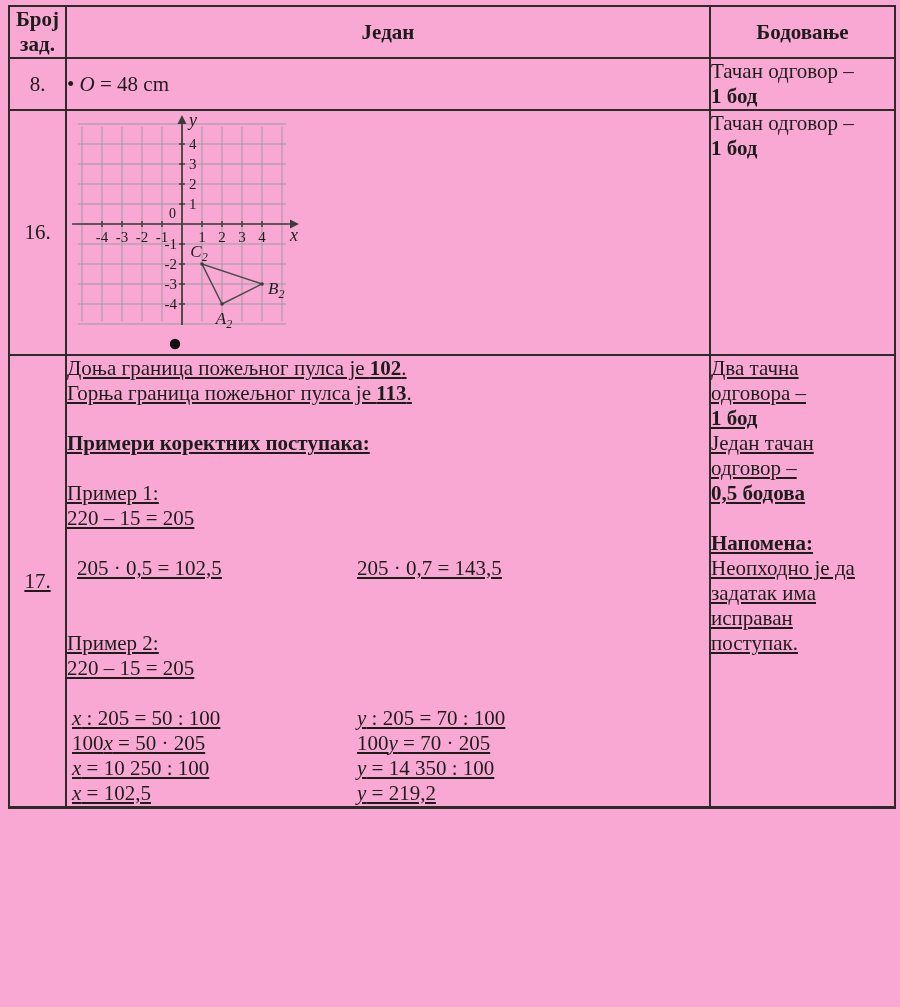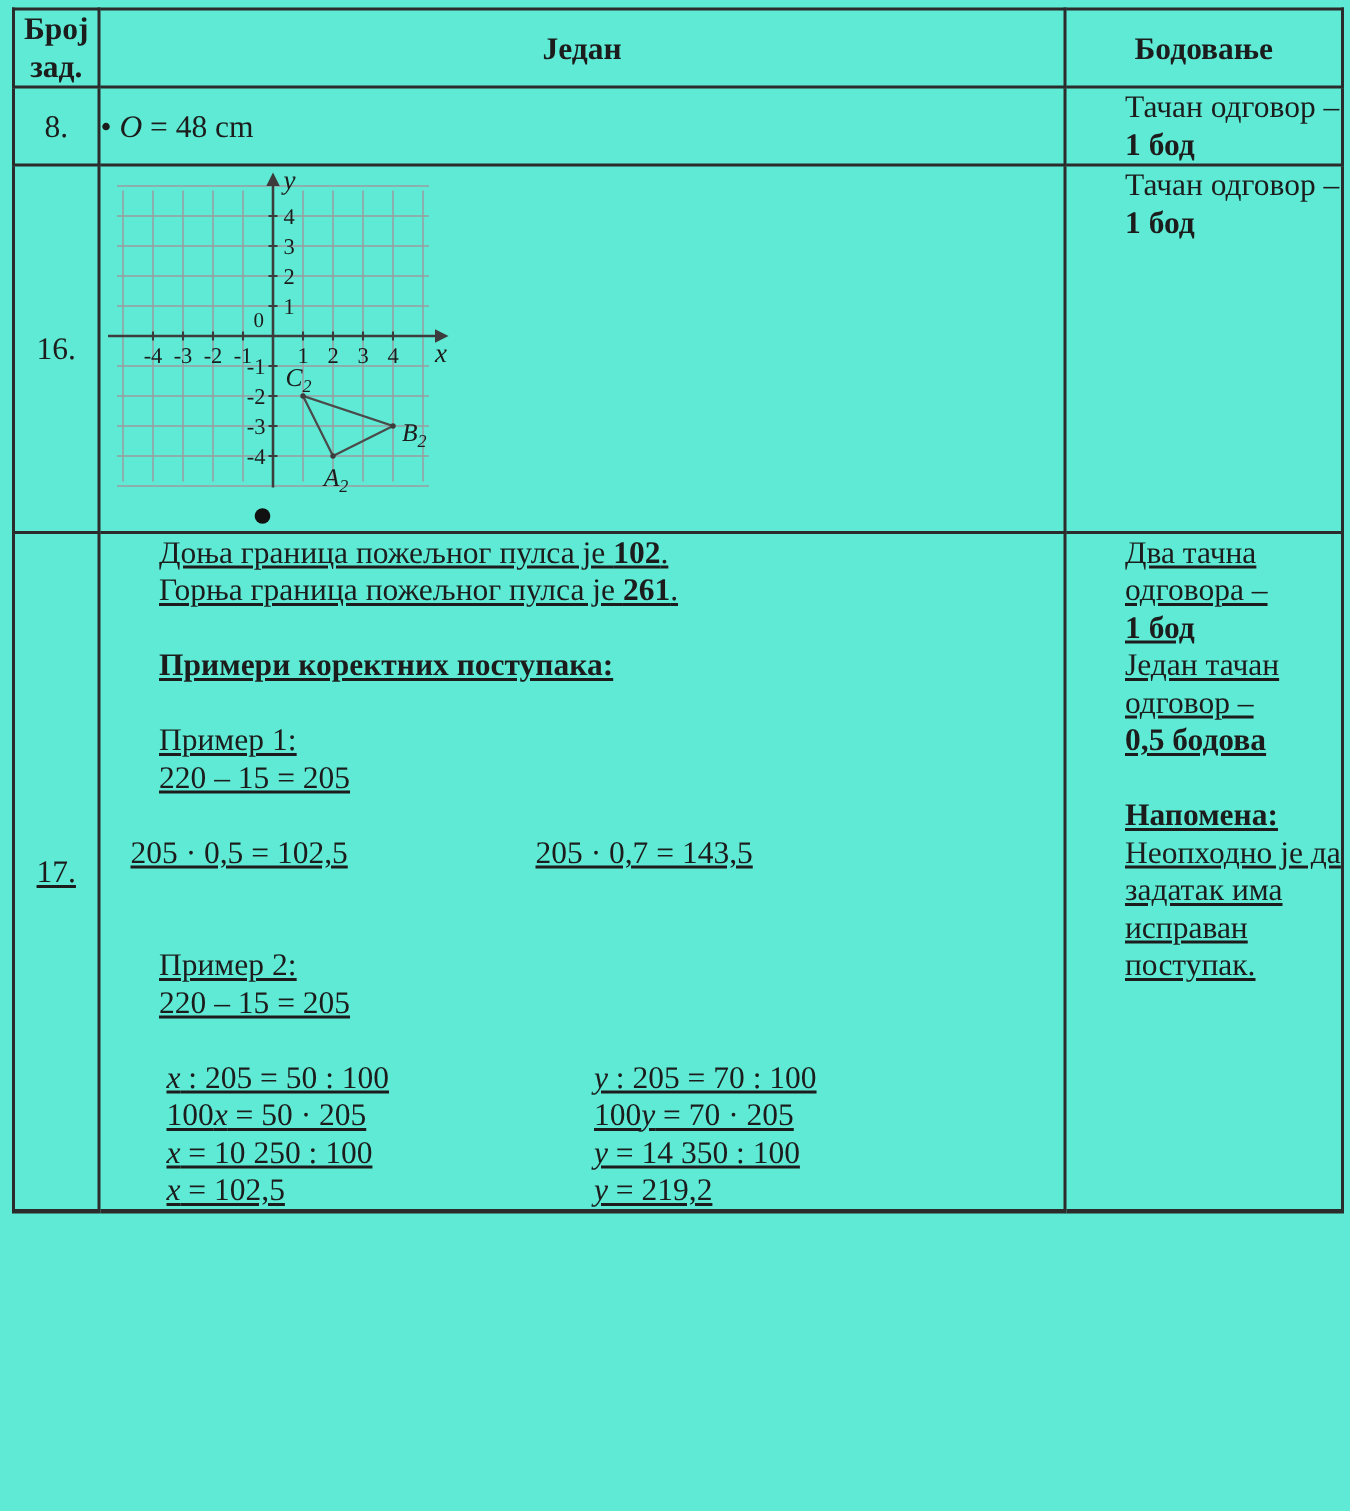--- a/index.html
+++ b/index.html
@@ -1,37 +1,37 @@
 <!DOCTYPE html>
 <html style="--border: #2b2b2b; --text: #1c1c1c; --grid: #9b9ba1; --axis: #3c3c3c; --tri: #4a4a4a;"><head>
 <meta charset="utf-8">
 <style>
   :root{
     --border:#2b2b2b; --text:#1c1c1c; --grid:#9b9ba1; --axis:#3c3c3c; --tri:#4a4a4a;
   }
   html,body{margin:0;padding:0;background:#ffffff;}
-  .page{position:relative;width:900px;height:1007px;background:#5eead4;overflow:hidden;
+  .page{position:relative;width:900px;height:1007px;background:#f9a8d4;overflow:hidden;
         font-family:"Liberation Serif", serif;color:var(--text);}
   table.grid{position:absolute;left:8px;top:5px;width:886px;border-collapse:collapse;table-layout:fixed;}
   table.grid th, table.grid td{border:2px solid var(--border);padding:0;font-size:21px;line-height:25px;}
   table.grid tr.last td{border-bottom:3px solid var(--border);text-decoration:underline;}
   th.hdr{font-weight:bold;text-align:center;vertical-align:middle;line-height:20px;}
   td.num{text-align:center;vertical-align:middle;padding-bottom:3px;}
   td.sol{vertical-align:middle;padding:2px 8px;}
   td.sol-top{vertical-align:top;padding:4px 8px 0 8px;}
   td.sol16{vertical-align:top;position:relative;padding:0;}
   td.score{vertical-align:top;padding:2px 4px 0 7px;}
-  .ln{height:25px;white-space:pre;overflow:visible;margin-left:39px;}
+  .ln{height:25px;white-space:pre;overflow:visible;}
   .b{font-weight:bold;}
   .i{font-style:italic;}
   .u{text-decoration:underline;}
   .cols{display:flex;height:25px;}
   .cols *{box-sizing:border-box;}
   .col-l{width:285px;white-space:pre;}
-  .pad10{padding-left:20px;}
+  .pad10{padding-left:10px;}
   .pad5{padding-left:5px;}
   .colblock{white-space:pre;}
   svg.graph{position:absolute;left:4px;top:1px;}
   svg text{font-family:"Liberation Serif", serif;fill:var(--text);}
 </style>
 </head>
 <body>
 
 <div class="page">
   <table class="grid">
@@ -147,21 +147,21 @@
             <div class="ln"><span>Тачан одговор –</span></div>
             <div class="ln"><span class="b">1 бод</span></div>
           </td>
     </tr>
 
     <tr class="last">
       <td class="num">17.</td>
       <td class="sol-top">
         <div>
               <div class="ln"><span>Доња граница пожељног пулса је </span><span class="b">102</span><span>.</span></div>
-              <div class="ln"><span>Горња граница пожељног пулса је </span><span class="b">261</span><span>.</span></div>
+              <div class="ln"><span>Горња граница пожељног пулса је </span><span class="b">113</span><span>.</span></div>
               <div class="ln"></div>
               <div class="ln"><span class="b">Примери коректних поступака:</span></div>
               <div class="ln"></div>
               <div class="ln"><span class="u">Пример 1:</span></div>
               <div class="ln"><span>220 – 15 = 205</span></div>
               <div class="ln"></div>
             </div>
         <div class="cols">
           <span class="col-l pad10"><span>205 · 0,5 = 102,5</span></span>
           <span class="pad5"><span>205 · 0,7 = 143,5</span></span>

